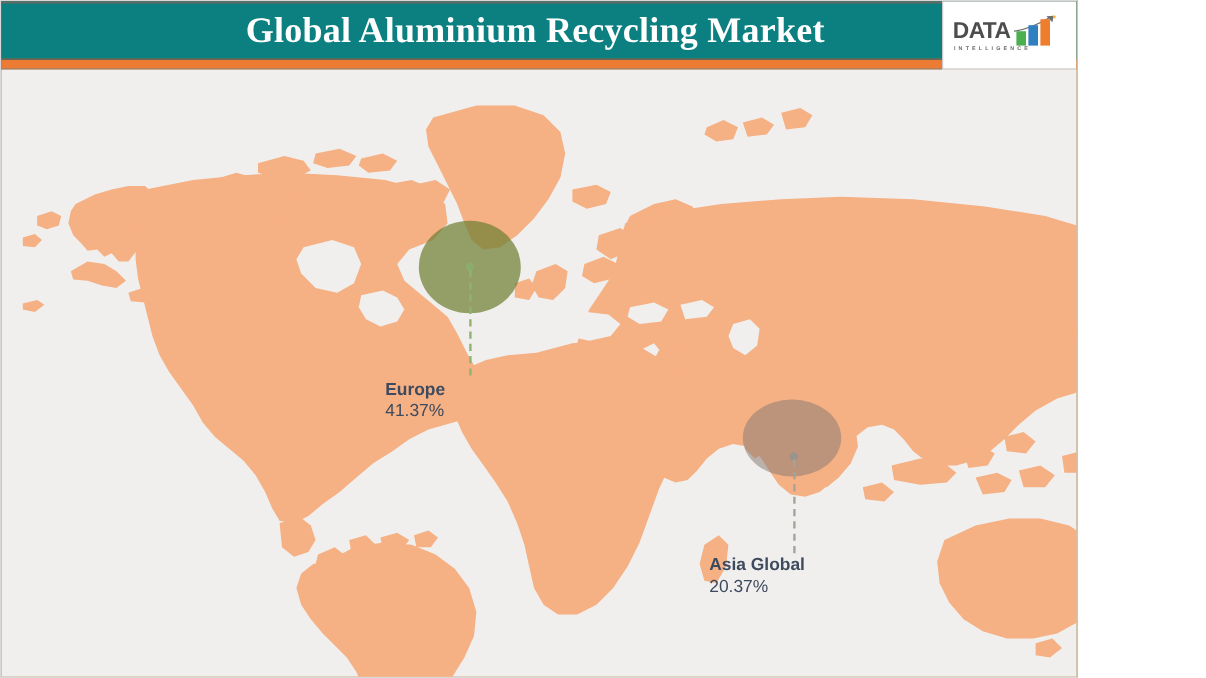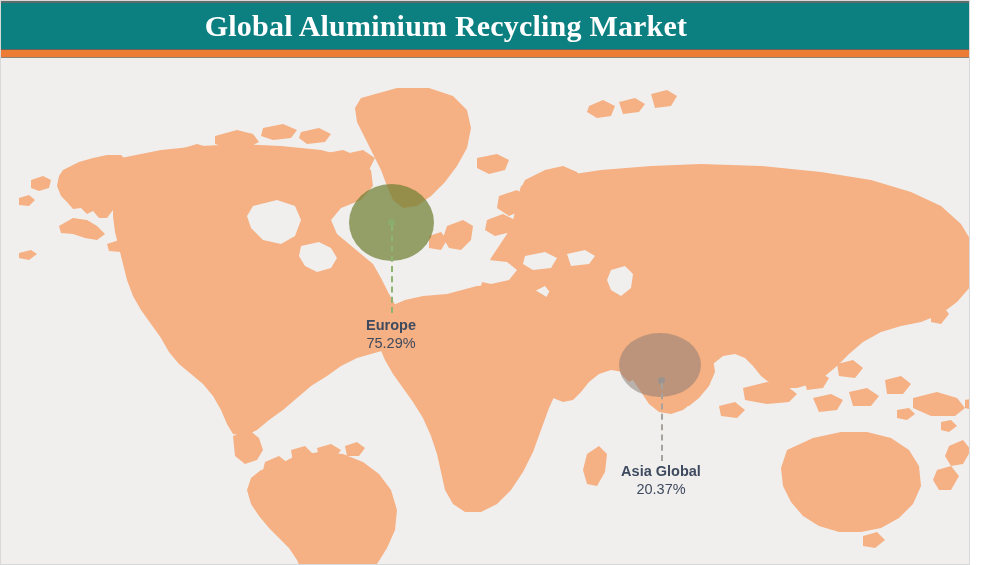--- a/index.html
+++ b/index.html
@@ -2,21 +2,21 @@
 <html><head>
 <meta charset="utf-8">
 <style>
   html, body {
     margin: 0;
     padding: 0;
     background: #ffffff;
   }
   #slide {
     position: relative;
-    width: 970px;
+    width: 898px;
     height: 565px;
     background: #a16207;
     overflow: hidden;
     font-family: "Liberation Sans", sans-serif;
     box-sizing: border-box;
     border: 1px solid #d8d8d8;
   }
 
   
   #header-bar {
@@ -155,21 +155,20 @@
   }
   #leader-asia {
     left: 660px; top: 325px;
     height: 78px;
     border-left-color: #a8a29c;
   }
 
   
   .callout {
     position: absolute;
-    text-align: center;
     color: #3e4a5e;
     white-space: nowrap;
   }
   .callout-name {
     font-size: 14.5px;
     font-weight: bold;
     line-height: 18px;
   }
   .callout-value {
     font-size: 14.5px;
@@ -182,20 +181,34 @@
 </head>
 <body>
 
 <div id="slide">
 
   <div id="header-bar">
     <div id="header-title">Global Aluminium Recycling Market</div>
   </div>
   <div id="header-accent"></div>
 
+  <div id="logo-box">
+    <div id="logo-inner">
+      <div id="logo-word">DATA</div>
+      <div id="logo-sub">INTELLIGENCE</div>
+      <svg id="logo-arrow" viewBox="0 0 40 15">
+        <path d="M1,13 C10,12 20,8 32,1" fill="none" stroke="#6f6f6f" stroke-width="1.1"></path>
+        <path d="M28,0.5 L34,0.2 L33,5.5 Z" fill="#6f6f6f"></path>
+        <rect x="33.5" y="0" width="2.2" height="2.2" fill="#f3b229"></rect>
+      </svg>
+      <div class="logo-bar" id="logo-bar-1"></div>
+      <div class="logo-bar" id="logo-bar-2"></div>
+      <div class="logo-bar" id="logo-bar-3"></div>
+    </div>
+  </div>
 
   <div id="map-area">
 
     <svg id="world-map" width="1005" height="508" viewBox="0 0 1005 508">
       <g fill="#f5b083">
 
         <path d="M62,112 L78,104 L92,100 L106,97 L120,97 L126,103 L134,100 L144,103 L150,110
                  L160,108 L168,113 L176,112 L184,117 L180,124 L168,126 L160,132 L150,131
                  L142,136 L134,134 L126,140 L120,148 L112,152 L106,160 L98,160 L92,153
                  L86,156 L80,150 L72,151 L66,144 L60,138 L56,128 L58,118 Z"></path>
@@ -326,21 +339,21 @@
                  L302,548 L304,532 L302,516 L296,502 L288,490 L278,480 L268,470
                  L258,458 L250,446 L246,432 L250,420 L260,412 Z"></path>
       </g>
     </svg>
 
     <div class="bubble" id="bubble-europe"></div>
     <div class="bubble-dot" id="dot-europe"></div>
     <div class="leader-line" id="leader-europe"></div>
     <div class="callout" id="callout-europe">
       <div class="callout-name">Europe</div>
-      <div class="callout-value">75.29%</div>
+      <div class="callout-value">41.37%</div>
     </div>
 
     <div class="bubble" id="bubble-asia"></div>
     <div class="bubble-dot" id="dot-asia"></div>
     <div class="leader-line" id="leader-asia"></div>
     <div class="callout" id="callout-asia">
       <div class="callout-name">Asia Global</div>
       <div class="callout-value">20.37%</div>
     </div>
 

